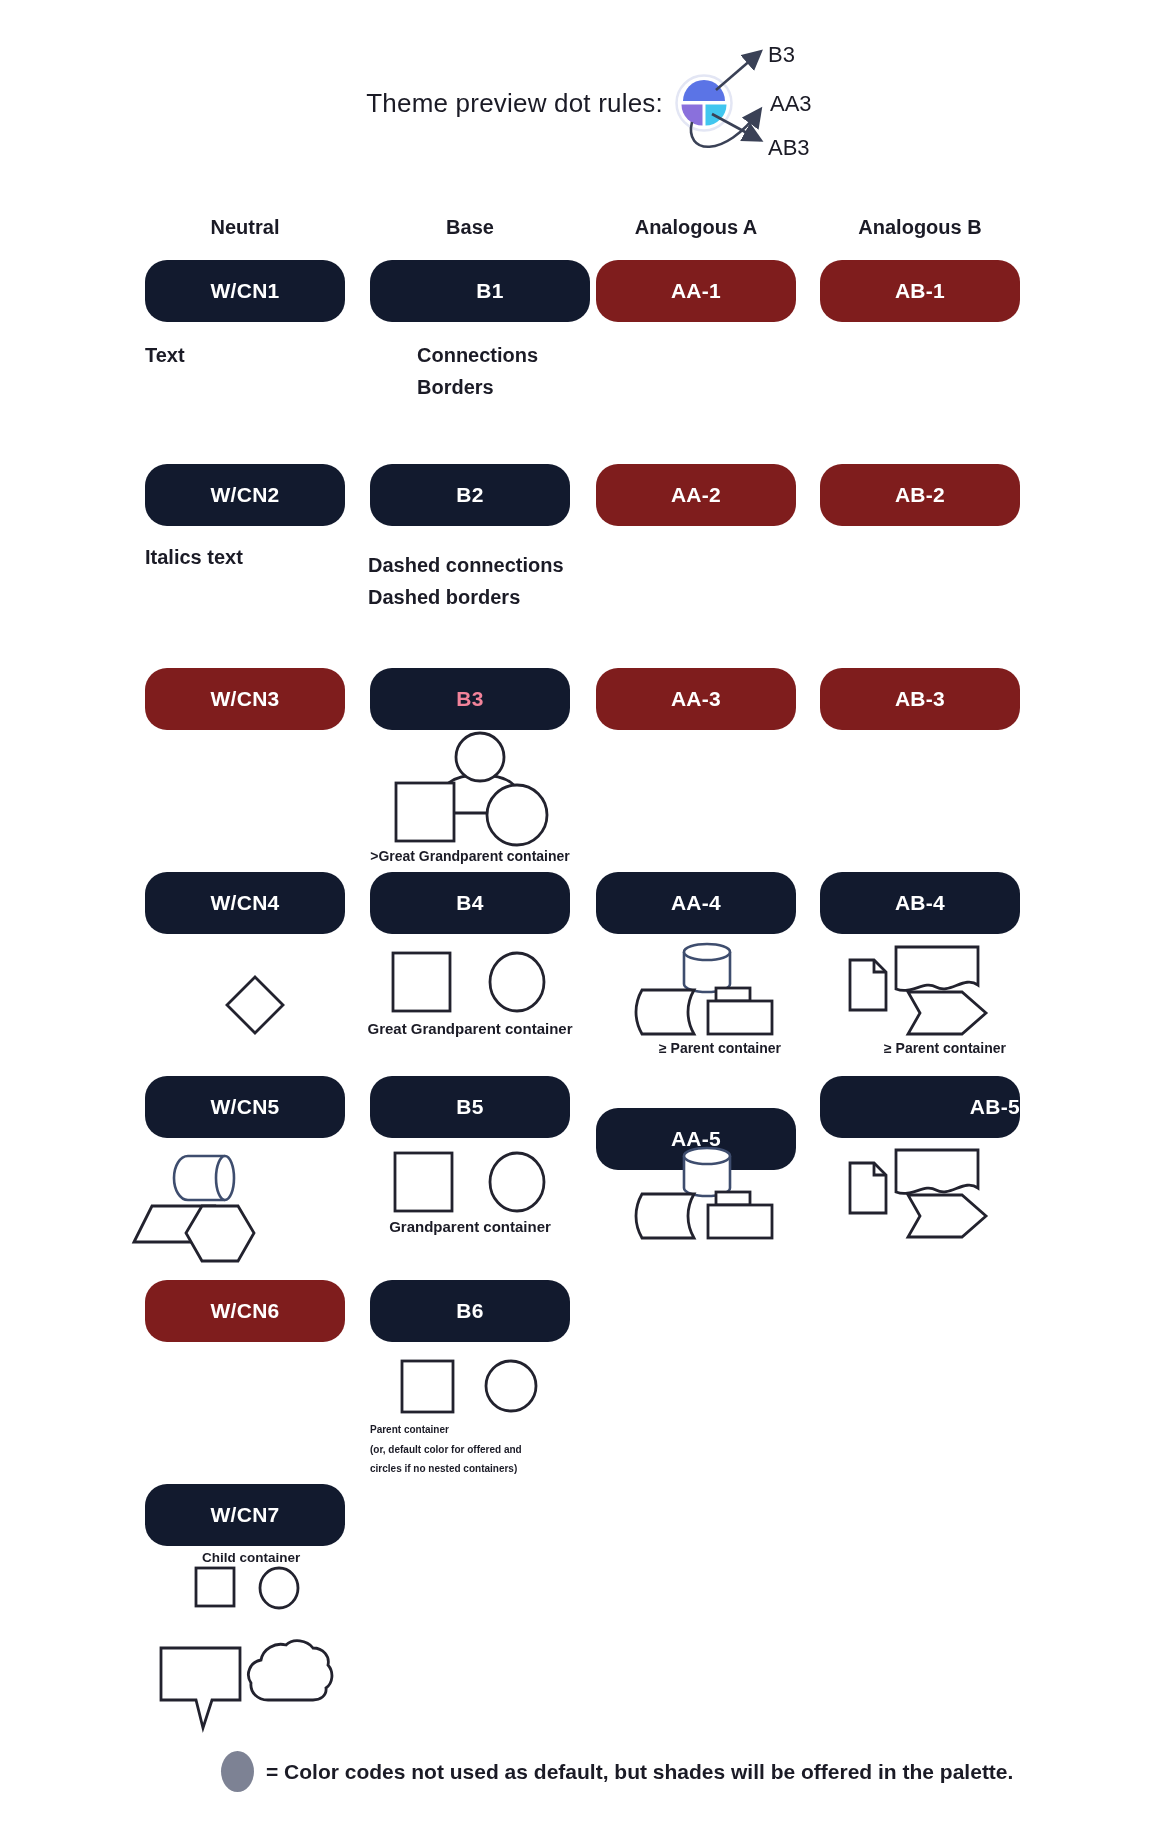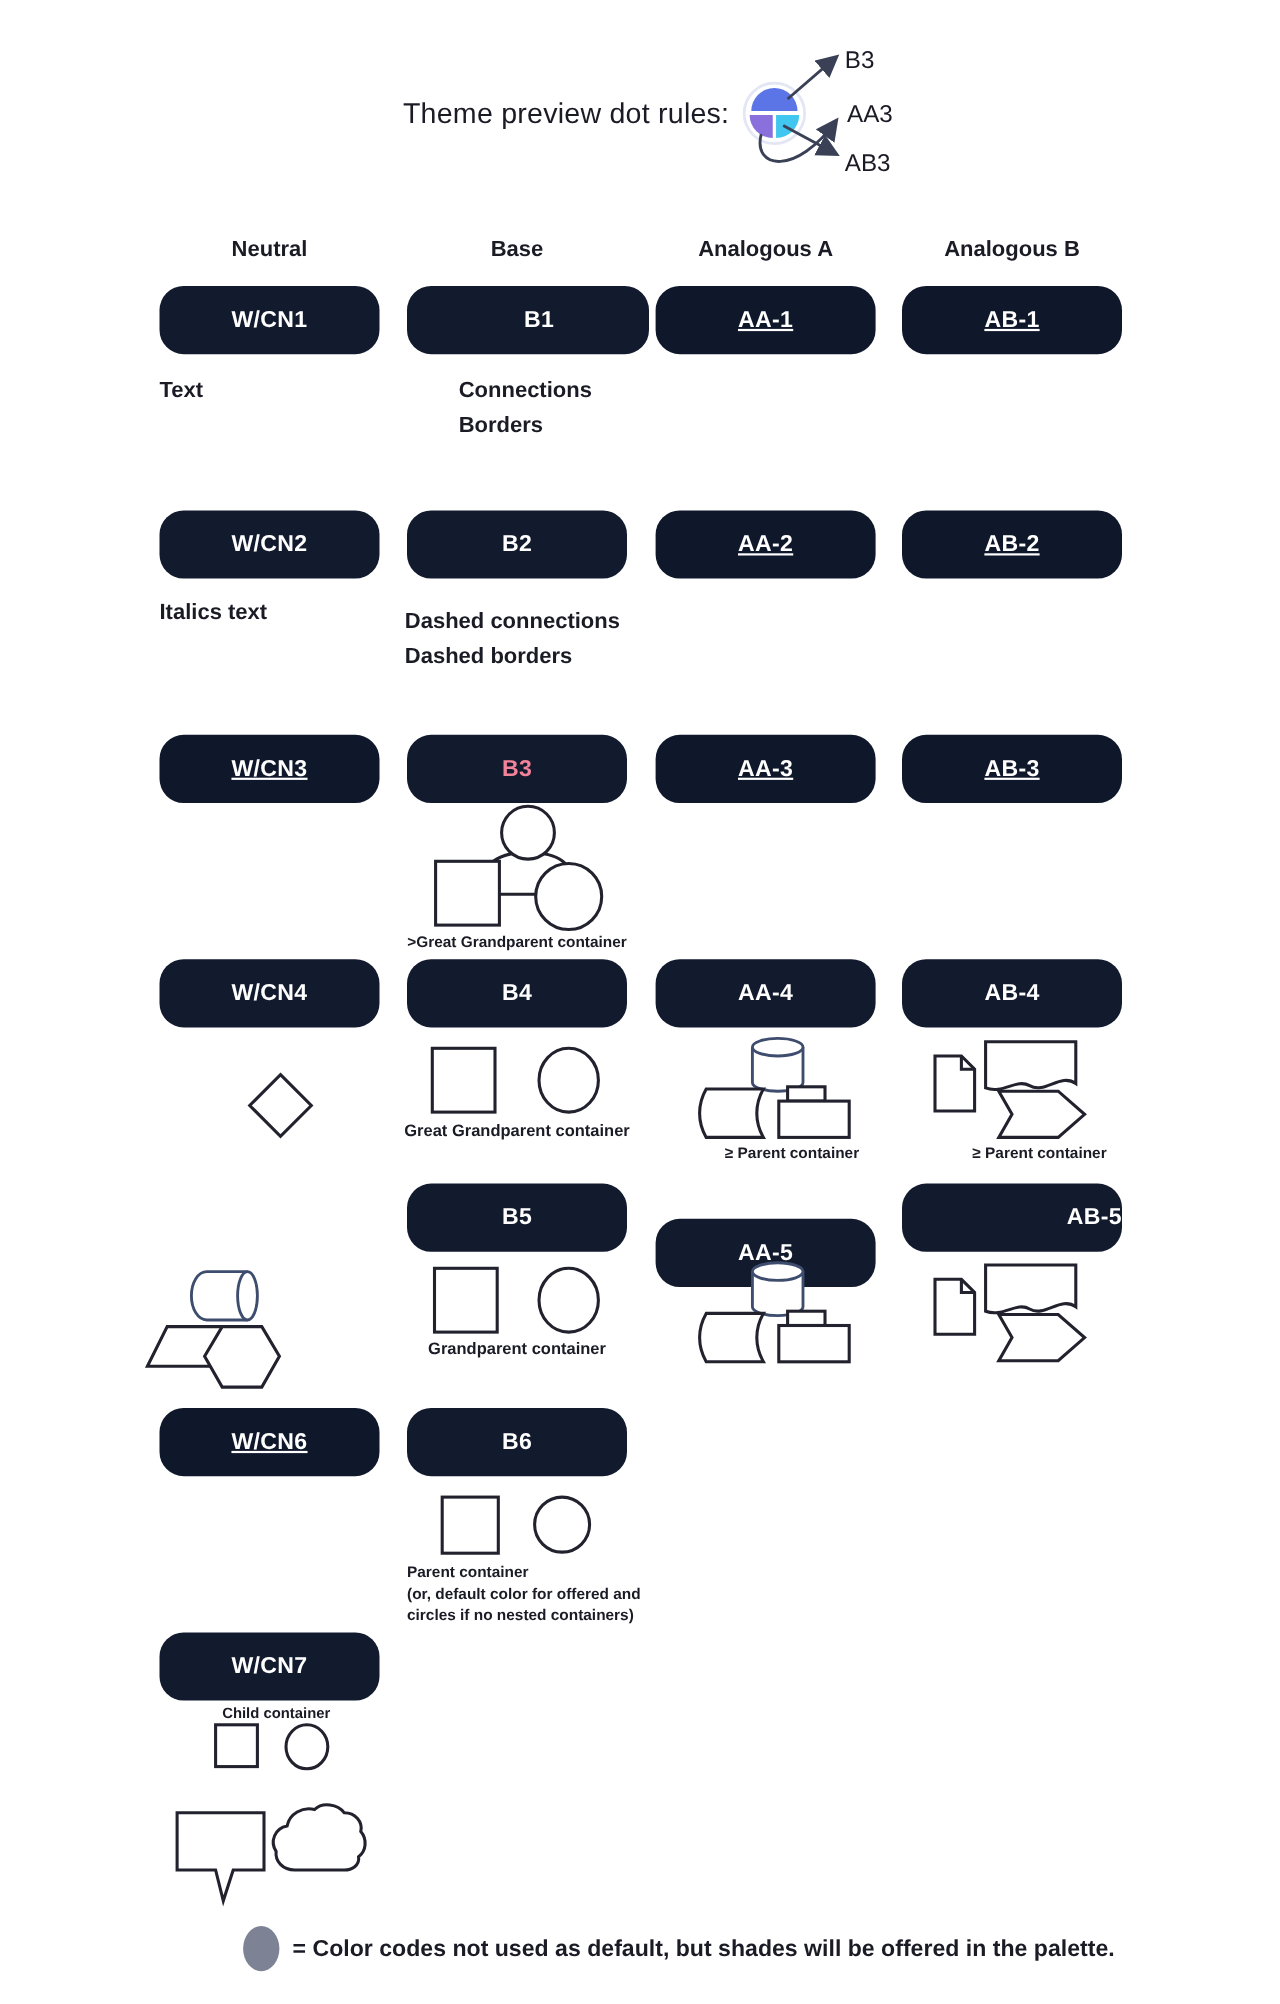--- a/index.html
+++ b/index.html
@@ -9,28 +9,28 @@
   }
   .abs{position:absolute;}
   .title{font-size:26px;font-weight:500;letter-spacing:.2px;white-space:nowrap;}
   .dot-label{font-size:22px;font-weight:500;white-space:nowrap;}
   .col-header{width:200px;text-align:center;font-size:20px;font-weight:700;}
   .pill{
     width:200px;height:62px;border-radius:22px;line-height:62px;text-align:center;
     font-size:21px;font-weight:700;color:#ffffff;letter-spacing:.3px;
   }
   .pill.dark{background:#121a2e;}
-  .pill.gray{background:#0f172a;text-decoration:underline;}
+  .pill.gray{background:#7f1d1d;}
   .pill.pink{color:#f2839a;}
   .note{font-size:20px;font-weight:700;white-space:nowrap;}
   .note.center{width:200px;text-align:left;}
   .shape-label{font-size:14px;font-weight:700;white-space:nowrap;}
   .shape-label.center{width:250px;text-align:center;}
   .shape-label.big{font-size:15px;}
-  .multiline{font-size:14px;font-weight:700;line-height:19.5px;white-space:nowrap;}
+  .multiline{font-size:10px;font-weight:700;line-height:19.5px;white-space:nowrap;}
   .small-label{font-size:13.5px;font-weight:700;white-space:nowrap;}
   .legend-dot{width:33px;height:41px;border-radius:50%;background:#7d8294;}
   .legend-text{font-size:21px;font-weight:700;white-space:nowrap;line-height:32px;}
   svg{display:block;overflow:visible;}
   .ink{stroke:#22222e;stroke-width:2.8;fill:#ffffff;}
   .ink-nf{stroke:#22222e;stroke-width:2.8;fill:none;}
   .blueink{stroke:#3e4d6e;stroke-width:2.6;fill:#ffffff;}
 </style>
 </head>
 <body>
@@ -128,20 +128,21 @@
   <div class="abs shape-label center" style="left:595px;top:1040px;">≥ Parent container</div>
 
   <svg class="abs" style="left:840px;top:945px;" width="160" height="95">
     <path class="ink" d="M10,15 H34 L46,27 V65 H10 Z"></path>
     <path class="ink-nf" d="M34,15 V27 H46"></path>
     <path class="ink" d="M56,2 H138 V40 C124,30 110,50 96,42 C84,35 72,50 56,44 Z"></path>
     <path class="ink" d="M68,47 H122 L146,68 L122,89 H68 L80,68 Z"></path>
   </svg>
   <div class="abs shape-label center" style="left:820px;top:1040px;">≥ Parent container</div>
 
+  <div class="abs pill dark" style="left:145px;top:1076px;">W/CN5</div>
   <div class="abs pill dark" style="left:370px;top:1076px;">B5</div>
   <div class="abs pill dark" style="left:596px;top:1076px;margin-top:32px;">AA-5</div>
   <div class="abs pill dark" style="left:820px;top:1076px;text-align:right;">AB-5</div>
 
   <svg class="abs" style="left:128px;top:1148px;" width="140" height="118">
     <path class="blueink" d="M97,8 h-37 c-8,0 -14,10 -14,22 c0,12 6,22 14,22 h37"></path>
     <ellipse class="blueink" cx="97" cy="30" rx="9" ry="22"></ellipse>
     <polygon class="ink" points="6,94 24,58 86,58 68,94"></polygon>
     <polygon class="ink" points="58,85 74,58 110,58 126,85 110,113 74,113"></polygon>
   </svg>

